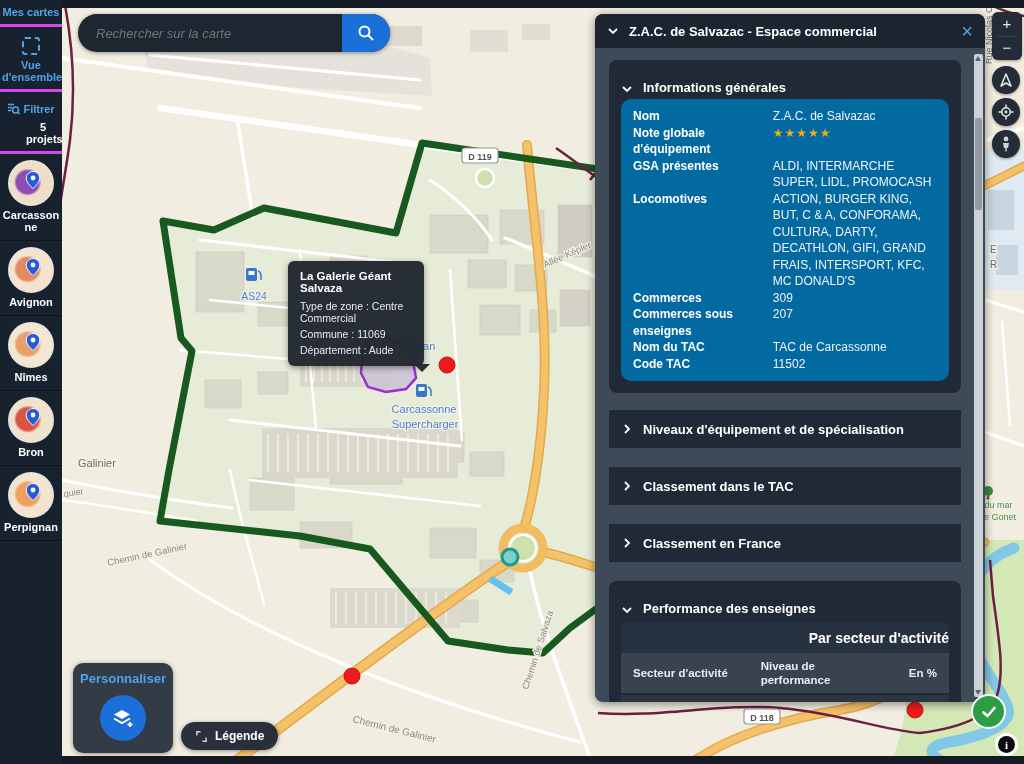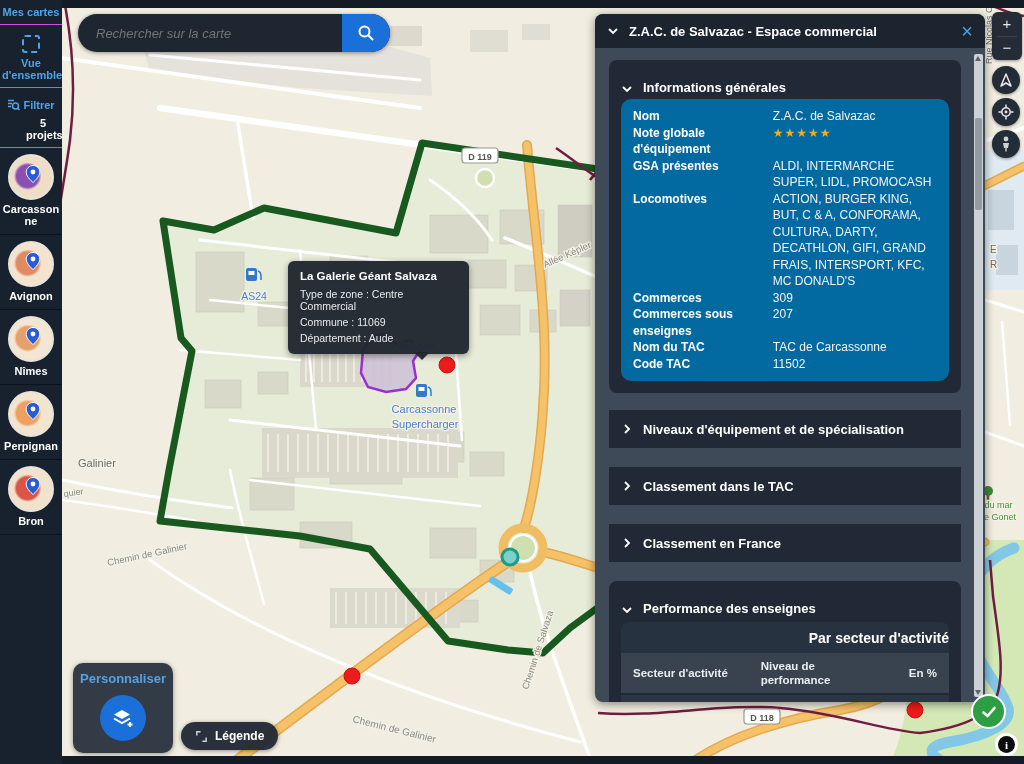--- a/index.html
+++ b/index.html
@@ -10,41 +10,41 @@
   
   #map-svg { position:absolute; left:62px; top:8px; width:962px; height:748px; }
 
   
   .bar-top, .bar-bottom { position:absolute; left:0; width:1024px; height:8px; background:#141b24; z-index:40; }
   .bar-top { top:0; } .bar-bottom { bottom:0; }
 
   
   #sidebar { position:absolute; left:0; top:0; width:62px; height:764px; background:#18222e; z-index:50;
     color:#fff; }
-  .sb-group { border-bottom:1px solid #d946ef; padding:6px 2px; text-align:center; }
+  .sb-group { border-bottom:3px solid #d946ef; padding:6px 2px; text-align:center; }
   .sb-blue { color:#4fa3e8; font-weight:bold; font-size:11px; line-height:12px; }
   .sb-white { color:#fff; font-weight:bold; font-size:11px; line-height:12px;margin-left:24px; }
   #vue-icon { width:18px; height:18px; border:2px dashed #4fa3e8; border-radius:3px; margin:4px auto 4px; }
   .sb-filter-row { display:flex; align-items:center; justify-content:center; gap:3px; padding:4px 0 6px; }
   .proj { padding:6px 2px 7px; border-bottom:1px solid #0c131c; text-align:center; cursor:pointer; }
   .proj-thumb { width:46px; height:46px; border-radius:50%; margin:0 auto 3px; position:relative;
     border:2px solid #e8e4da; overflow:hidden; }
   .proj-thumb svg { position:absolute; left:13px; top:8px; }
   .proj-label { color:#fff; font-weight:bold; font-size:11px; line-height:12px; word-break:break-word; }
 
   
   #search { position:absolute; left:78px; top:14px; width:312px; height:38px; background:#1d2631;
     border-radius:19px; z-index:45; display:flex; align-items:center; box-shadow:0 1px 4px rgba(0,0,0,.4); }
   #search input { flex:1; background:transparent; border:none; outline:none; color:#cfd4da;
     font-style:italic; font-size:13px; padding:0 10px 0 18px; font-family:"Liberation Sans",sans-serif; }
   #search-btn { width:48px; height:38px; background:#1a6fd8; border:none; border-radius:0 19px 19px 0;
     display:flex; align-items:center; justify-content:center; cursor:pointer; }
 
   
-  #tooltip { position:absolute; left:288px; top:261px; width:181px; background:rgba(33,39,47,.97);
+  #tooltip { position:absolute; left:288px; top:261px; width:136px; background:rgba(33,39,47,.97);
     border-radius:6px; padding:9px 12px 10px; color:#fff; z-index:30; box-shadow:0 2px 6px rgba(0,0,0,.4); }
   #tooltip .tt-title { font-size:11.5px; font-weight:bold; margin-bottom:6px; }
   #tooltip .tt-line { font-size:10.5px; margin-top:4px; color:#e8ebee; }
   #tooltip:after { content:""; position:absolute; left:126px; bottom:-14px; border:8px solid transparent;
     border-top:8px solid rgba(33,39,47,.97); }
 
   
   #panel { position:absolute; left:595px; top:14px; width:390px; height:688px; background:#3f4a59;
     border-radius:8px; overflow:hidden; z-index:60; box-shadow:0 2px 10px rgba(0,0,0,.45); }
   #panel-header { height:34px; background:#1c2430; display:flex; align-items:center; padding:0 12px; gap:10px; }
@@ -329,36 +329,36 @@
         <div class="proj">
           <div class="proj-thumb" style="background: radial-gradient(circle at 42% 48%, rgb(232, 160, 106) 0px, rgb(232, 160, 106) 34%, rgba(0, 0, 0, 0) 42%), rgb(243, 230, 210);">
             <svg width="20" height="20" viewBox="0 0 20 20">
       <path d="M10,1.5 C6.2,1.5 3.2,4.5 3.2,8.2 c0,4.8 6.8,10.3 6.8,10.3 s6.8,-5.5 6.8,-10.3 C16.8,4.5 13.8,1.5 10,1.5 z" fill="#2a5bd7" stroke="#fff" stroke-width="1"></path>
               <circle cx="10" cy="8" r="2.4" fill="#fff"></circle>
             </svg>
           </div>
           <div class="proj-label">Nîmes</div>
         </div>
         <div class="proj">
+          <div class="proj-thumb" style="background: radial-gradient(circle at 42% 48%, rgb(217, 85, 69) 0px, rgb(217, 85, 69) 34%, rgba(0, 0, 0, 0) 42%), rgb(241, 226, 205);">
+            <svg width="20" height="20" viewBox="0 0 20 20">
+      <path d="M10,1.5 C6.2,1.5 3.2,4.5 3.2,8.2 c0,4.8 6.8,10.3 6.8,10.3 s6.8,-5.5 6.8,-10.3 C16.8,4.5 13.8,1.5 10,1.5 z" fill="#2a5bd7" stroke="#fff" stroke-width="1"></path>
+              <circle cx="10" cy="8" r="2.4" fill="#fff"></circle>
+            </svg>
+          </div>
+          <div class="proj-label">Bron</div>
+        </div>
+        <div class="proj">
           <div class="proj-thumb" style="background: radial-gradient(circle at 42% 48%, rgb(237, 160, 95) 0px, rgb(237, 160, 95) 34%, rgba(0, 0, 0, 0) 42%), rgb(242, 228, 207);">
             <svg width="20" height="20" viewBox="0 0 20 20">
       <path d="M10,1.5 C6.2,1.5 3.2,4.5 3.2,8.2 c0,4.8 6.8,10.3 6.8,10.3 s6.8,-5.5 6.8,-10.3 C16.8,4.5 13.8,1.5 10,1.5 z" fill="#2a5bd7" stroke="#fff" stroke-width="1"></path>
               <circle cx="10" cy="8" r="2.4" fill="#fff"></circle>
             </svg>
           </div>
           <div class="proj-label">Perpignan</div>
-        </div>
-        <div class="proj">
-          <div class="proj-thumb" style="background: radial-gradient(circle at 42% 48%, rgb(217, 85, 69) 0px, rgb(217, 85, 69) 34%, rgba(0, 0, 0, 0) 42%), rgb(241, 226, 205);">
-            <svg width="20" height="20" viewBox="0 0 20 20">
-      <path d="M10,1.5 C6.2,1.5 3.2,4.5 3.2,8.2 c0,4.8 6.8,10.3 6.8,10.3 s6.8,-5.5 6.8,-10.3 C16.8,4.5 13.8,1.5 10,1.5 z" fill="#2a5bd7" stroke="#fff" stroke-width="1"></path>
-              <circle cx="10" cy="8" r="2.4" fill="#fff"></circle>
-            </svg>
-          </div>
-          <div class="proj-label">Bron</div>
         </div>
       </div>
   </nav>
 
   <div id="search">
     <input type="text" placeholder="Rechercher sur la carte" style="">
     <button id="search-btn">
       <svg width="18" height="18" viewBox="0 0 18 18">
         <circle cx="7.5" cy="7.5" r="5" stroke="#fff" stroke-width="2" fill="none"></circle>
         <path d="M11.5,11.5 L16,16" stroke="#fff" stroke-width="2"></path>

